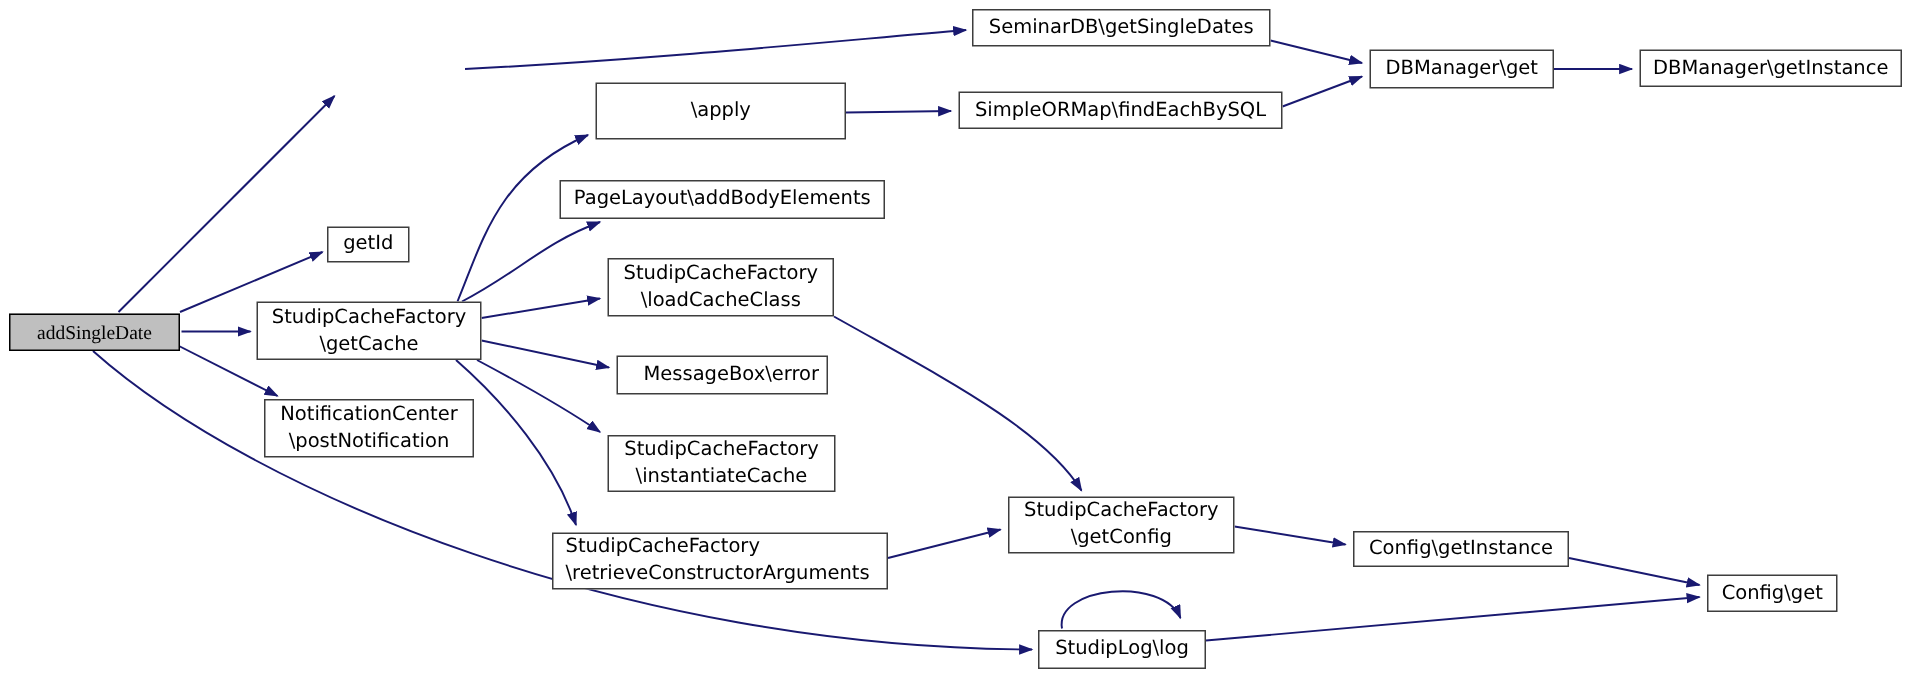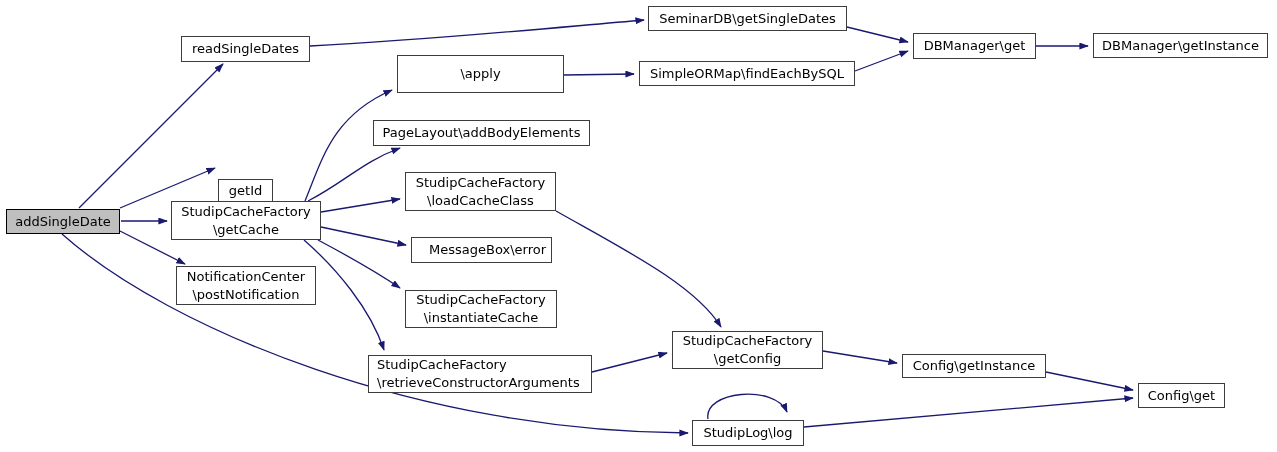--- a/index.html
+++ b/index.html
@@ -44,20 +44,21 @@
     justify-content: center;
     align-items: center;
     text-align: right;
     white-space: nowrap;
     cursor: pointer;
   }
   .node.focus {
     background: var(--focus-fill, #bfbfbf);
     border: 1.7px solid var(--focus-border, #000000);
     cursor: default;
+    font-family: Liberation Serif, serif;
   }
   .node.align-left {
     align-items: flex-start;
     padding-left: 8px;
   }
   .node-line {
     display: block;
   }
 </style>
 </head>
@@ -92,24 +93,21 @@
         <path class="edge" d="M 823 351 L 897 363" marker-end="url(#arrow)"></path>
         <path class="edge" d="M 1046 372 L 1133 390" marker-end="url(#arrow)"></path>
         <path class="edge" d="M 804 427 L 1133 398" marker-end="url(#arrow)"></path>
         <path class="edge" d="M 708 419 C 703 391, 775 384, 787 412" marker-end="url(#arrow)"></path>
       </g>
   </svg>
 
 <div class="node focus" title="addSingleDate" style="left: 6px; top: 209px; width: 114px; height: 25px;">
       <div class="node-line">addSingleDate</div>
     </div>
-    <div class="node" title="readSingleDates" style="left: 181px; top: 36px; width: 129px; height: 26px;">
-      <div class="node-line">readSingleDates</div>
-    </div>
-    <div class="node" title="getId" style="left: 218px; top: 151px; width: 55px; height: 24px; margin-top: 28px;">
+    <div class="node" title="getId" style="left: 218px; top: 151px; width: 55px; height: 24px;">
       <div class="node-line">getId</div>
     </div>
     <div class="node" title="StudipCacheFactory\getCache" style="left: 171px; top: 201px; width: 150px; height: 39px;">
       <div class="node-line">StudipCacheFactory</div>
       <div class="node-line">\getCache</div>
     </div>
     <div class="node" title="NotificationCenter\postNotification" style="left: 176px; top: 266px; width: 140px; height: 39px;">
       <div class="node-line">NotificationCenter</div>
       <div class="node-line">\postNotification</div>
     </div>

